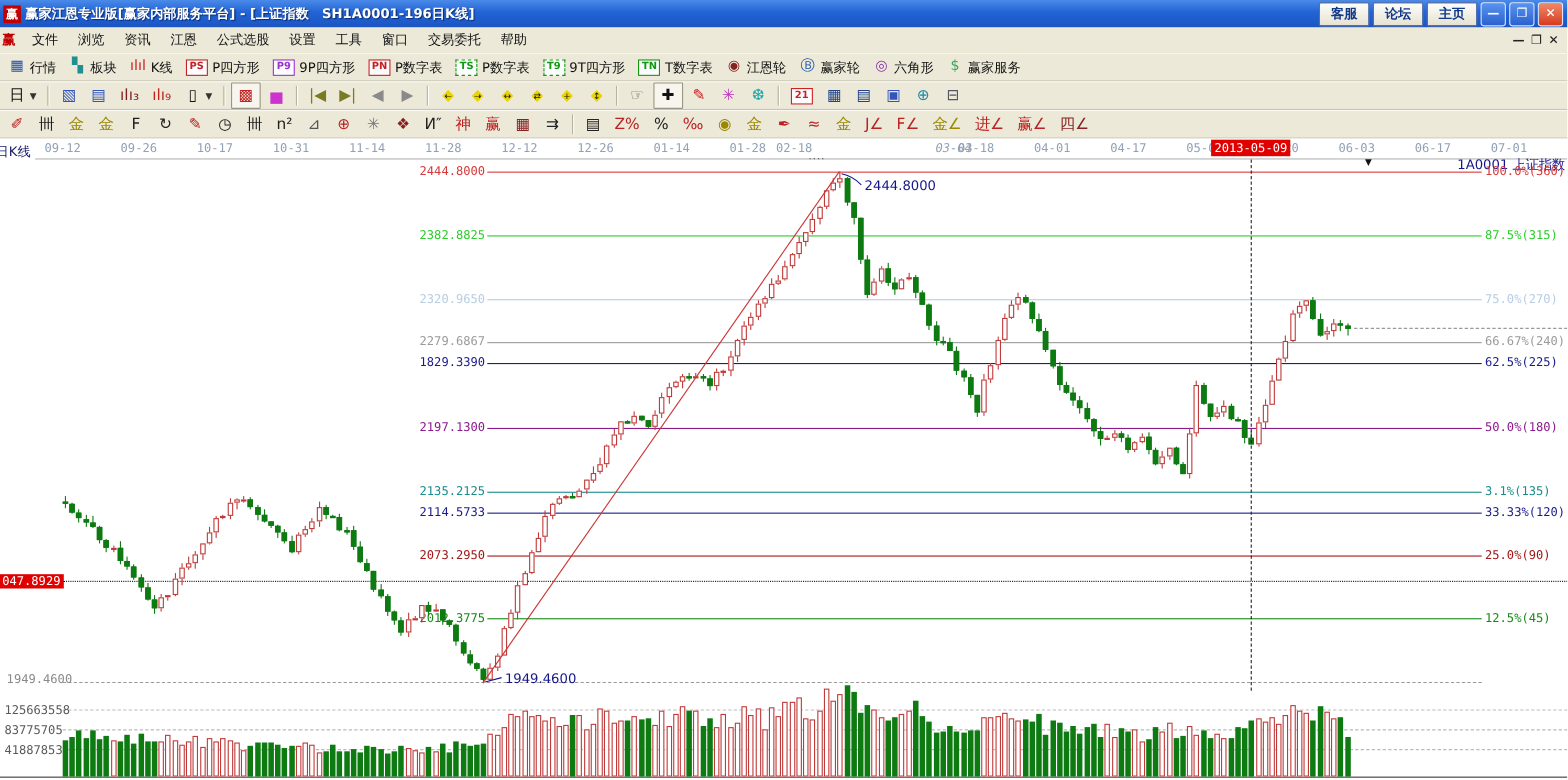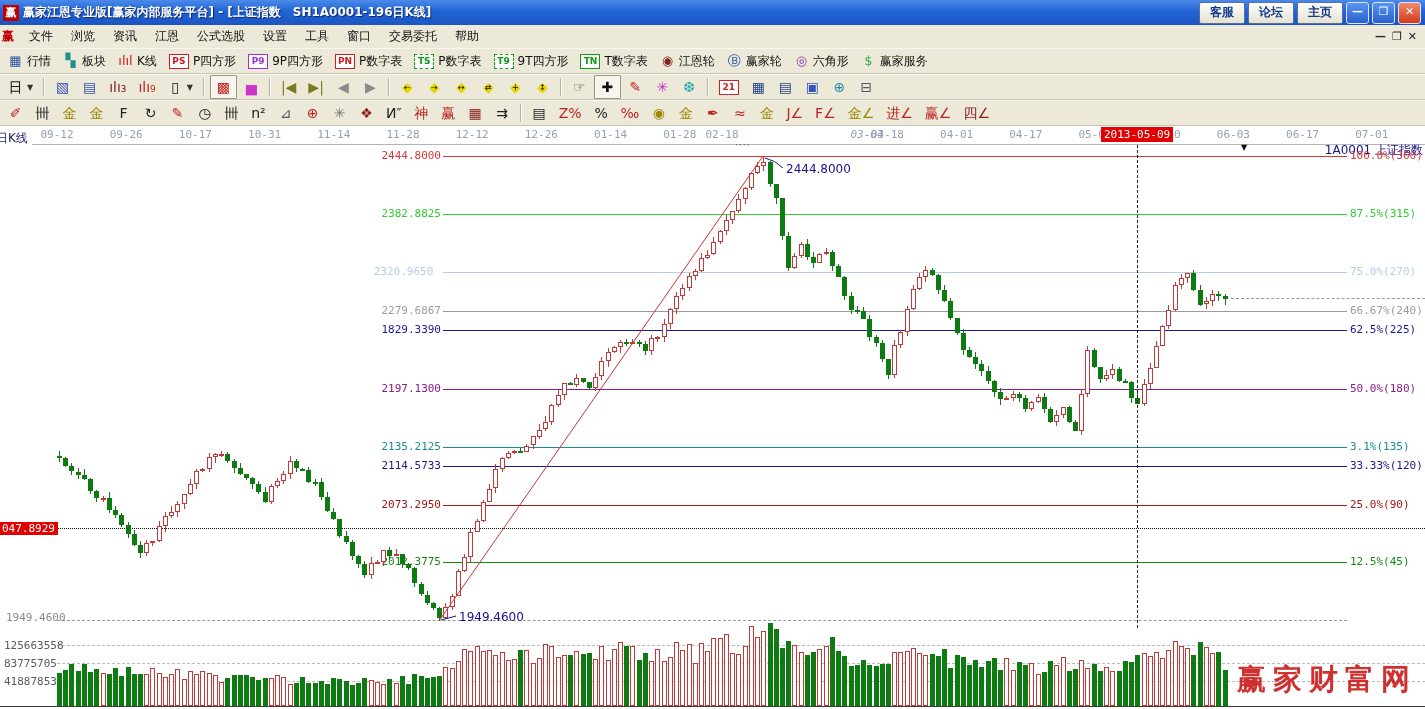--- a/index.html
+++ b/index.html
@@ -370,21 +370,21 @@
     <div class="period-label">日K线</div>
     <div class="instrument">1A0001 上证指数</div>
     <div id="plot" style="position:absolute;left:0;top:0;width:100%;height:502px;">
         <div style="position: absolute; left: 443px; top: 30px; width: 904px; height: 1px; background: rgb(212, 58, 58);"></div>
         <div class="mono" style="position: absolute; left: 366px; top: 23px; width: 75px; text-align: right; font-size: 11px; color: rgb(212, 58, 58); background: transparent;">2444.8000</div>
         <div class="mono" style="position: absolute; left: 1350px; top: 23px; font-size: 11px; color: rgb(212, 58, 58);">100.0%(360)</div>
         <div style="position: absolute; left: 443px; top: 88.1px; width: 904px; height: 1px; background: rgb(46, 204, 46);"></div>
         <div class="mono" style="position: absolute; left: 366px; top: 81.1px; width: 75px; text-align: right; font-size: 11px; color: rgb(46, 204, 46); background: transparent;">2382.8825</div>
         <div class="mono" style="position: absolute; left: 1350px; top: 81.1px; font-size: 11px; color: rgb(46, 204, 46);">87.5%(315)</div>
         <div style="position: absolute; left: 443px; top: 146.3px; width: 904px; height: 1px; background: rgb(185, 205, 226);"></div>
-        <div class="mono" style="position: absolute; left: 366px; top: 139.3px; width: 75px; text-align: center; font-size: 11px; color: rgb(185, 205, 226); background: transparent;">2320.9650</div>
+        <div class="mono" style="position: absolute; left: 366px; top: 139.3px; width: 75px; text-align: right; font-size: 11px; color: rgb(185, 205, 226); background: transparent;">2320.9650</div>
         <div class="mono" style="position: absolute; left: 1350px; top: 139.3px; font-size: 11px; color: rgb(185, 205, 226);">75.0%(270)</div>
         <div style="position: absolute; left: 443px; top: 185px; width: 904px; height: 1px; background: rgb(155, 155, 155);"></div>
         <div class="mono" style="position: absolute; left: 366px; top: 178px; width: 75px; text-align: right; font-size: 11px; color: rgb(155, 155, 155); background: transparent;">2279.6867</div>
         <div class="mono" style="position: absolute; left: 1350px; top: 178px; font-size: 11px; color: rgb(155, 155, 155);">66.67%(240)</div>
         <div style="position: absolute; left: 443px; top: 204.4px; width: 904px; height: 1px; background: rgb(26, 26, 140);"></div>
         <div class="mono" style="position: absolute; left: 366px; top: 197.4px; width: 75px; text-align: right; font-size: 11px; color: rgb(26, 26, 140); background: transparent;">1829.3390</div>
         <div class="mono" style="position: absolute; left: 1350px; top: 197.4px; font-size: 11px; color: rgb(26, 26, 140);">62.5%(225)</div>
         <div style="position: absolute; left: 443px; top: 262.5px; width: 904px; height: 1px; background: rgb(140, 26, 140);"></div>
         <div class="mono" style="position: absolute; left: 366px; top: 255.5px; width: 75px; text-align: right; font-size: 11px; color: rgb(140, 26, 140); background: transparent;">2197.1300</div>
         <div class="mono" style="position: absolute; left: 1350px; top: 255.5px; font-size: 11px; color: rgb(140, 26, 140);">50.0%(180)</div>
@@ -982,16 +982,15 @@
         <div style="position: absolute; left: 1173px; top: 13px; width: 5px; height: 65px; box-sizing: border-box; background: rgb(255, 255, 255); border: 1px solid rgb(192, 58, 58);"></div>
         <div style="position: absolute; left: 1179px; top: 17.7px; width: 5px; height: 60.3px; box-sizing: border-box; background: rgb(255, 255, 255); border: 1px solid rgb(192, 58, 58);"></div>
         <div style="position: absolute; left: 1185px; top: 19.8px; width: 5px; height: 58.2px; box-sizing: border-box; background: rgb(255, 255, 255); border: 1px solid rgb(192, 58, 58);"></div>
         <div style="position: absolute; left: 1191px; top: 26.6px; width: 5px; height: 51.4px; box-sizing: border-box; background: rgb(14, 122, 18);"></div>
         <div style="position: absolute; left: 1198px; top: 13.6px; width: 5px; height: 64.4px; box-sizing: border-box; background: rgb(14, 122, 18);"></div>
         <div style="position: absolute; left: 1204px; top: 19.1px; width: 5px; height: 58.9px; box-sizing: border-box; background: rgb(255, 255, 255); border: 1px solid rgb(192, 58, 58);"></div>
         <div style="position: absolute; left: 1210px; top: 24.8px; width: 5px; height: 53.2px; box-sizing: border-box; background: rgb(255, 255, 255); border: 1px solid rgb(192, 58, 58);"></div>
         <div style="position: absolute; left: 1216px; top: 24.2px; width: 5px; height: 53.8px; box-sizing: border-box; background: rgb(14, 122, 18);"></div>
         <div style="position: absolute; left: 1223px; top: 42.4px; width: 5px; height: 35.6px; box-sizing: border-box; background: rgb(14, 122, 18);"></div>
       </div>
-    <div class="watermark">赢家财富网</div>
   </div>
 
 </div>
 
 </body></html>

